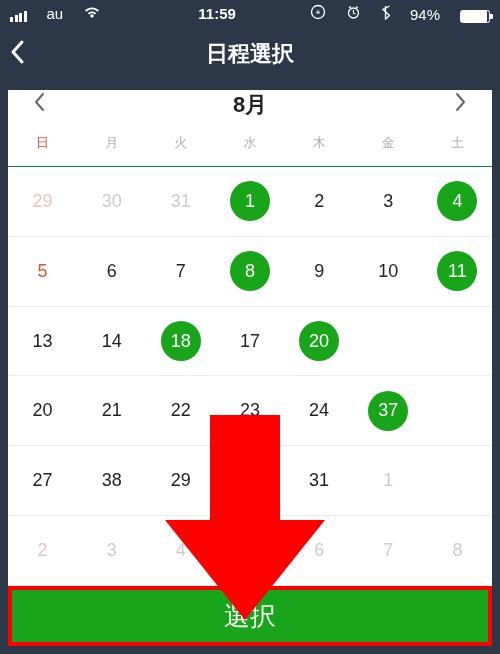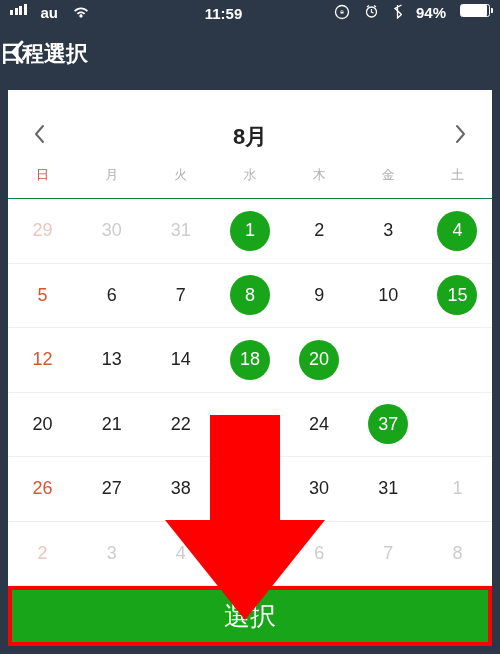--- a/index.html
+++ b/index.html
@@ -1,39 +1,39 @@
 <!DOCTYPE html>
 <html><head>
 <meta charset="utf-8">
 <style>
   * { box-sizing: border-box; margin: 0; padding: 0; }
   html, body { width: 500px; height: 654px; font-family: -apple-system, "Hiragino Sans", sans-serif; background:#2c3847; }
   .status-bar {
     height: 26px; background:#2c3847; color:#fff; display:flex; align-items:center;
     justify-content:space-between; padding:0 10px; font-size:15px;
   }
-  .status-left, .status-right { display:flex; align-items:flex-start; gap:14px;font-weight:bold;}
+  .status-left, .status-right { display:flex; align-items:flex-end; gap:20px;}
   .signal { display:flex; align-items:flex-end; gap:1.5px;}
   .signal span { width:3px; background:#fff; display:inline-block;}
   .signal span:nth-child(1){height:5px}
   .signal span:nth-child(2){height:7px}
   .signal span:nth-child(3){height:9px}
   .signal span:nth-child(4){height:11px}
   .wifi { font-size:16px;}
   .batt { width:30px; height:13px; border:1.5px solid #fff; border-radius:2.5px; position:relative;}
   .batt::after{content:"";position:absolute;right:-4px;top:3px;width:2.5px;height:5px;background:#fff;border-radius:0 1px 1px 0;}
   .batt-fill{height:100%;width:94%;background:#fff;border-radius:1px;}
   .nav-bar {
     height: 56px; background:#2c3847; color:#fff; display:flex; align-items:center;
-    justify-content:flex-start; position:relative;
+    justify-content:center; position:relative;
   }
   .nav-back { position:absolute; left:8px; font-size:30px; font-weight:300; line-height:1; cursor:pointer;}
   .nav-title { font-size:22px; font-weight:600;}
   .content { background:#fff; margin:8px; height:calc(654px - 26px - 56px - 16px); display:flex; flex-direction:column;}
-  .month-row { display:flex; align-items:center; justify-content:space-between; padding:32px 18px 10px;}
+  .month-row { display:flex; align-items:center; justify-content:space-between; padding:0 18px 10px;}
   .month-arrow { font-size:24px; color:#444; font-weight:300; cursor:pointer; padding:0 6px;}
   .month-label { font-size:22px; font-weight:600; color:#222;}
   .weekday-row { display:grid; grid-template-columns:repeat(7,1fr); padding:4px 0 14px; }
   .weekday { text-align:center; font-size:13px; color:#b0b0b0;}
   .weekday.sun{ color:#d9542f;}
   .cal { flex:1; display:flex; flex-direction:column; border-top:1px solid #15803d;}
   .cal-row { flex:1; display:grid; grid-template-columns:repeat(7,1fr); border-bottom:1px solid #eee;}
   .cell { display:flex; align-items:center; justify-content:center; font-size:18px; color:#222; position:relative; cursor:pointer;}
   .cell.mute { color:#ccc;}
   .cell.sun { color:#d9542f;}
@@ -139,46 +139,45 @@
       <div class="cal-row">
         <div class="cell sun">5</div>
         <div class="cell">6</div>
         <div class="cell">7</div>
         <div class="cell">
           <div class="sel">8</div>
         </div>
         <div class="cell">9</div>
         <div class="cell">10</div>
         <div class="cell">
-          <div class="sel">15</div>
-        </div>
-      </div>
-      <div class="cal-row">
-        <div class="cell sun">12</div>
+          <div class="sel">11</div>
+        </div>
+      </div>
+      <div class="cal-row">
         <div class="cell">13</div>
         <div class="cell">14</div>
         <div class="cell">
           <div class="sel">18</div>
         </div>
+        <div class="cell">17</div>
         <div class="cell">
           <div class="sel">20</div>
         </div>
       </div>
       <div class="cal-row">
         <div class="cell">20</div>
         <div class="cell">21</div>
         <div class="cell">22</div>
         <div class="cell">23</div>
         <div class="cell">24</div>
         <div class="cell">
           <div class="sel">37</div>
         </div>
       </div>
       <div class="cal-row">
-        <div class="cell sun">26</div>
         <div class="cell">27</div>
         <div class="cell">38</div>
         <div class="cell">29</div>
         <div class="cell">30</div>
         <div class="cell">31</div>
         <div class="cell mute">1</div>
       </div>
       <div class="cal-row">
         <div class="cell mute sun">2</div>
         <div class="cell mute">3</div>

